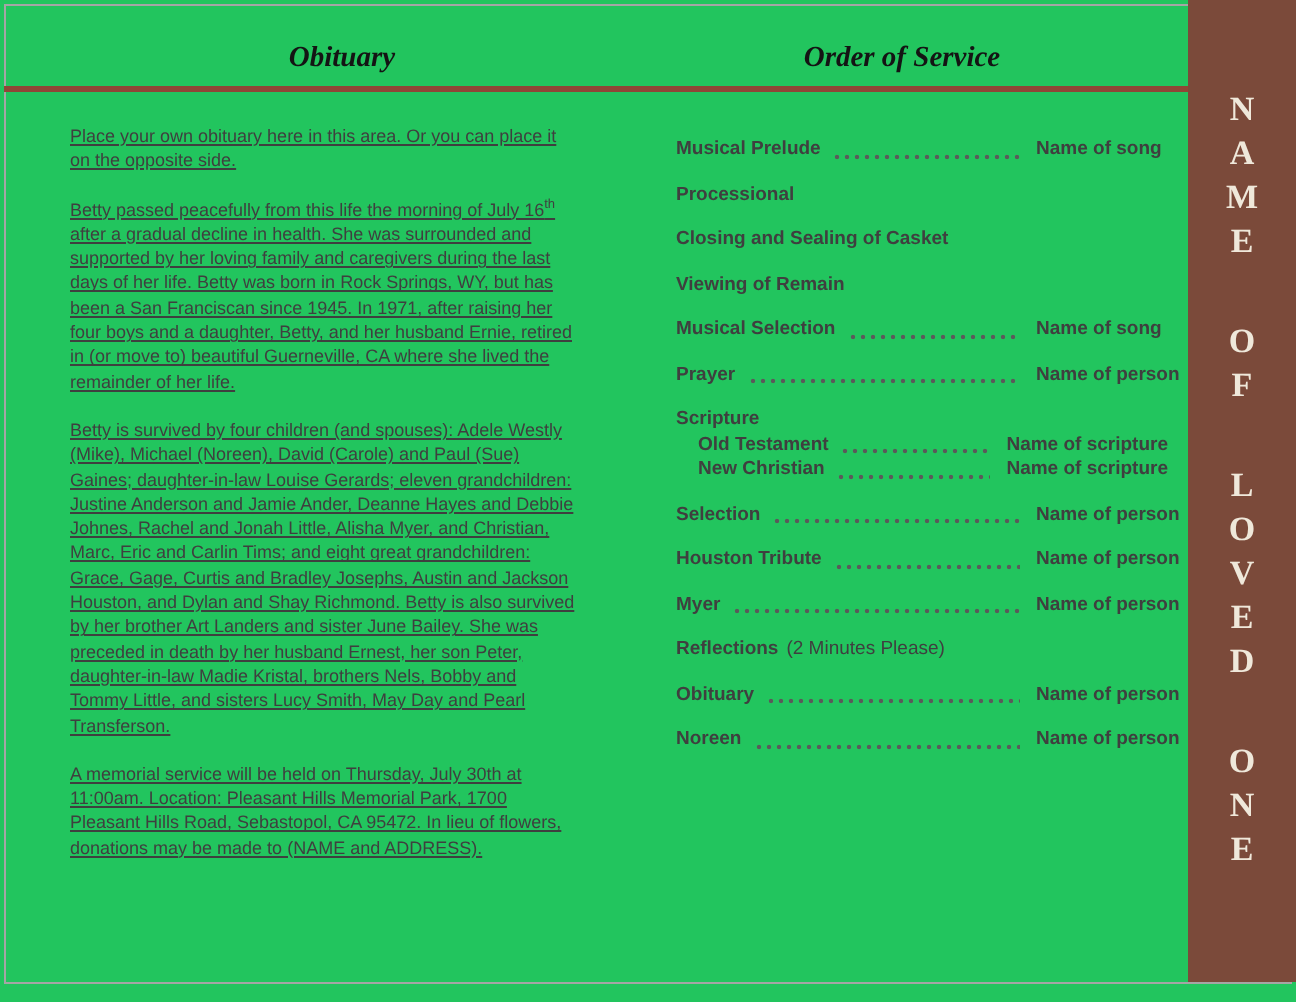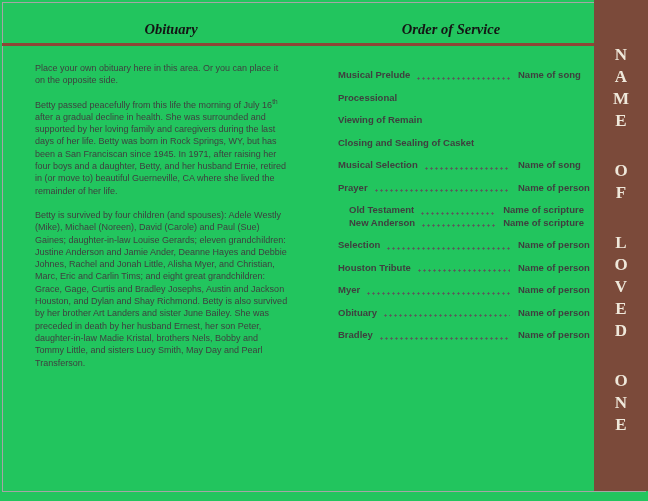--- a/index.html
+++ b/index.html
@@ -20,21 +20,21 @@
   .header.left  { left:35px;  width:272px; }
   .header.right { left:322px; width:258px; }
   .rule {
     position:absolute; left:2px; top:43px; width:592px; height:3px;
     background:var(--rule,#8f4636);
   }
   .left-col {
     position:absolute; left:35px; top:62px; width:253px;
     font-size:9px; line-height:12.3px;
   }
-  .left-col p { margin:0 0 12px 0; }
+  .left-col p { margin:0 0 12px 0;text-decoration:underline; }
   .left-col sup { font-size:6.5px; line-height:0; vertical-align:super; }
   .right-col {
     position:absolute; left:338px; top:69px; width:258px;
     font-size:9.5px; line-height:12.5px;
   }
   .row { display:flex; align-items:flex-end; margin-bottom:10px; }
   .row .title  { font-weight:bold; white-space:nowrap; }
   .row .suffix { margin-left:4px; white-space:nowrap; }
   .dots {
     flex:1 1 auto; height:3px; margin:0 8px 2px 6px;
@@ -63,81 +63,89 @@
 
   <div class="header left">Obituary</div>
   <div class="header right">Order of Service</div>
 
   <div class="rule"></div>
 
   <div class="left-col" id="obituary-text">
       <p><span>Place your own obituary here in this area. Or you can place it on the opposite side.</span></p>
       <p><span>Betty passed peacefully from this life the morning of July 16</span><sup>th</sup><span> after a gradual decline in health.  She was surrounded and supported by her loving family and caregivers during the last days of her life.  Betty was born in Rock Springs, WY, but has been a San Franciscan since 1945.  In 1971, after raising her four boys and a daughter, Betty, and her husband Ernie, retired in (or move to) beautiful Guerneville, CA where she lived the remainder of her life.</span></p>
       <p><span>Betty is survived by four children (and spouses): Adele Westly (Mike), Michael (Noreen), David (Carole) and Paul (Sue) Gaines;  daughter-in-law Louise Gerards;  eleven grandchildren: Justine Anderson and Jamie Ander, Deanne Hayes and Debbie Johnes, Rachel and Jonah Little, Alisha Myer, and Christian, Marc, Eric and Carlin Tims;  and eight great grandchildren: Grace, Gage, Curtis and Bradley Josephs, Austin and Jackson Houston, and Dylan and Shay Richmond.  Betty is also survived by her brother Art Landers and sister June Bailey.  She was preceded in death by her husband Ernest, her son Peter, daughter-in-law Madie Kristal, brothers Nels, Bobby and Tommy Little, and sisters Lucy Smith, May Day and Pearl Transferson.</span></p>
+      <p><span>A memorial service will be held on Thursday, July 30th at 11:00am.  Location:  Pleasant Hills Memorial Park, 1700 Pleasant Hills Road, Sebastopol, CA 95472.  In lieu of flowers, donations may be made to (NAME and ADDRESS).</span></p>
     </div>
 
   <div class="right-col" id="order-list">
       <div class="row">
         <span class="title">Musical Prelude</span>
         <span class="dots"></span>
         <span class="value">Name of song</span>
       </div>
       <div class="row">
         <span class="title">Processional</span>
       </div>
       <div class="row">
-        <span class="title">Viewing of Remain</span>
+        <span class="title">Closing and Sealing of Casket</span>
       </div>
       <div class="row">
-        <span class="title">Closing and Sealing of Casket</span>
+        <span class="title">Viewing of Remain</span>
       </div>
       <div class="row">
         <span class="title">Musical Selection</span>
         <span class="dots"></span>
         <span class="value">Name of song</span>
       </div>
       <div class="row">
         <span class="title">Prayer</span>
         <span class="dots"></span>
         <span class="value">Name of person</span>
       </div>
+      <div class="row" style="margin-bottom: 0px;">
+        <span class="title">Scripture</span>
+      </div>
       <div class="subgroup">
         <div class="row sub">
           <span class="title">Old Testament</span>
           <span class="dots"></span>
           <span class="value">Name of scripture</span>
         </div>
         <div class="row sub">
-          <span class="title">New Anderson</span>
+          <span class="title">New Christian</span>
           <span class="dots"></span>
           <span class="value">Name of scripture</span>
         </div>
       </div>
       <div class="row">
         <span class="title">Selection</span>
         <span class="dots"></span>
         <span class="value">Name of person</span>
       </div>
       <div class="row">
         <span class="title">Houston Tribute</span>
         <span class="dots"></span>
         <span class="value">Name of person</span>
       </div>
       <div class="row">
         <span class="title">Myer</span>
         <span class="dots"></span>
         <span class="value">Name of person</span>
       </div>
       <div class="row">
+        <span class="title">Reflections</span>
+        <span class="suffix">(2 Minutes Please)</span>
+      </div>
+      <div class="row">
         <span class="title">Obituary</span>
         <span class="dots"></span>
         <span class="value">Name of person</span>
       </div>
       <div class="row">
-        <span class="title">Bradley</span>
+        <span class="title">Noreen</span>
         <span class="dots"></span>
         <span class="value">Name of person</span>
       </div>
     </div>
 
   <div class="sidebar" id="sidebar-band">
       <div class="word">
         <span class="letter">N</span>
         <span class="letter">A</span>
         <span class="letter">M</span>

